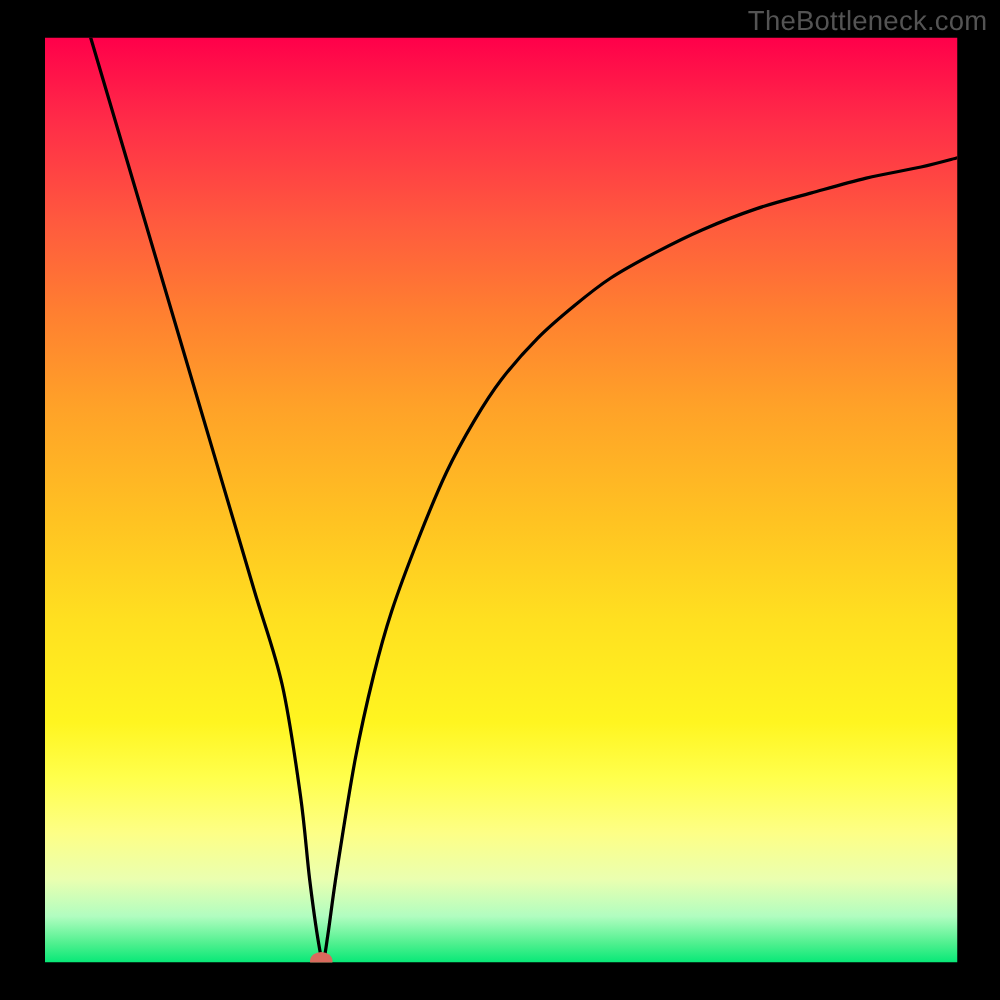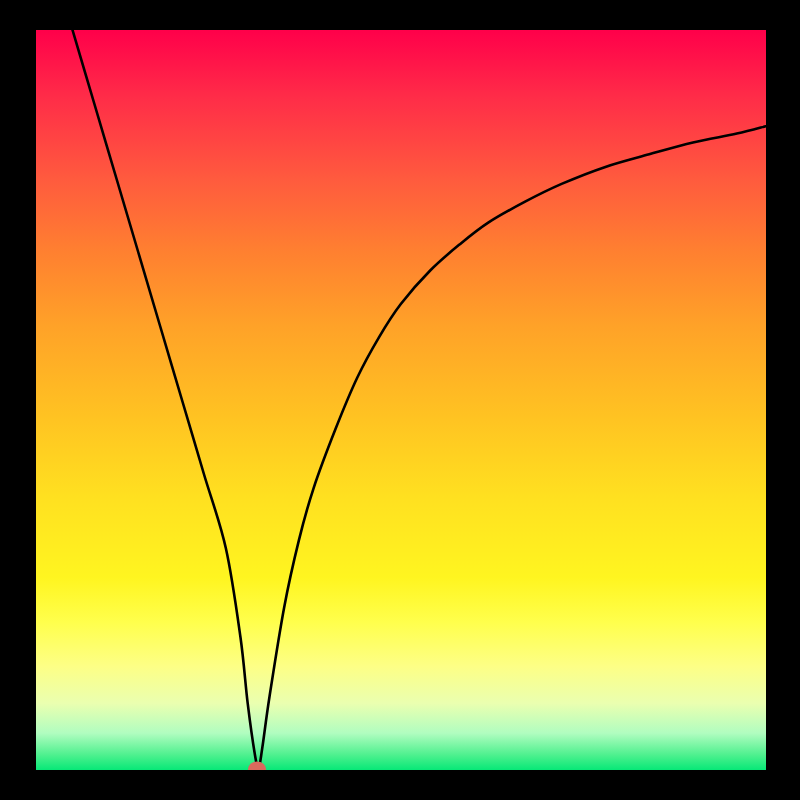--- a/index.html
+++ b/index.html
@@ -69,20 +69,21 @@
     height: 15px;
     border-radius: 50%;
     background: #d96a5d;
     transform: translate(-50%, -50%);
   }
 </style>
 </head>
 <body>
 
 <div class="frame">
+  <div class="watermark">TheBottleneck.com</div>
 
   <div class="plot-area">
     <div class="gradient"></div>
 
     <svg class="curve" viewBox="0 0 730 740" preserveAspectRatio="none">
       <path id="curve-path" fill="none" stroke="#000000" stroke-width="2.6" stroke-linejoin="round" stroke-linecap="round" d="M 36.5 0 C 40.15 12.333333333333334, 51.1 49.33333333333333, 58.4 74 C 65.7 98.66666666666667, 73 123.33333333333333, 80.3 148 C 87.6 172.66666666666666, 94.9 197.33333333333334, 102.2 222 C 109.5 246.66666666666666, 116.80000000000001 271.3333333333333, 124.10000000000001 296 C 131.4 320.6666666666667, 138.7 345.3333333333333, 146 370 C 153.3 394.6666666666667, 160.6 419.3333333333333, 167.9 444 C 175.20000000000002 468.6666666666667, 183.71666666666667 490.8666666666667, 189.8 518 C 195.88333333333335 545.1333333333333, 200.75 580.9, 204.4 606.8 C 208.05 632.6999999999999, 209.26666666666665 653.6666666666666, 211.7 673.4 C 214.13333333333333 693.1333333333333, 217.175 714.47, 219 725.2 C 220.825 735.9300000000001, 221.43333333333334 739.0133333333333, 222.65 737.78 C 223.86666666666667 736.5466666666666, 224.47500000000002 729.7633333333333, 226.3 717.8 C 228.125 705.8366666666666, 229.95 689.4333333333333, 233.6 666 C 237.25 642.5666666666667, 243.33333333333334 603.1, 248.20000000000002 577.2 C 253.0666666666667 551.3000000000001, 257.93333333333334 530.3333333333334, 262.8 510.6 C 267.6666666666667 490.8666666666667, 271.31666666666666 477.3, 277.4 458.8 C 283.4833333333333 440.3, 291.99999999999994 418.09999999999997, 299.29999999999995 399.59999999999997 C 306.59999999999997 381.09999999999997, 313.9 363.2166666666666, 321.2 347.79999999999995 C 328.5 332.3833333333333, 335.79999999999995 319.43333333333334, 343.09999999999997 307.1 C 350.4 294.7666666666667, 356.48333333333335 284.90000000000003, 365 273.8 C 373.51666666666665 262.7, 384.4666666666667 250.36666666666662, 394.20000000000005 240.49999999999994 C 403.9333333333334 230.63333333333327, 413.66666666666663 222.61666666666667, 423.4 214.60000000000002 C 433.1333333333333 206.58333333333337, 441.65000000000003 199.5533333333333, 452.6 192.39999999999998 C 463.55 185.24666666666664, 476.93333333333334 178.09333333333328, 489.1 171.67999999999995 C 501.2666666666667 165.26666666666662, 512.2166666666667 159.7166666666666, 525.6 153.91999999999996 C 538.9833333333333 148.1233333333333, 554.8 141.83333333333343, 569.4 136.9000000000001 C 584 131.96666666666675, 598.5999999999999 128.38999999999996, 613.1999999999999 124.31999999999994 C 627.8 120.24999999999993, 642.4 115.93333333333334, 657 112.48000000000002 C 671.6 109.0266666666667, 688.6333333333333 106.31333333333335, 700.8 103.60000000000002 C 712.9666666666666 100.8866666666667, 725.1333333333333 97.43333333333338, 730 96.20000000000005"></path>
     </svg>
 
     <div class="marker" id="marker-dot" style="left: 221.19px; top: 738.52px;"></div>
   </div>

